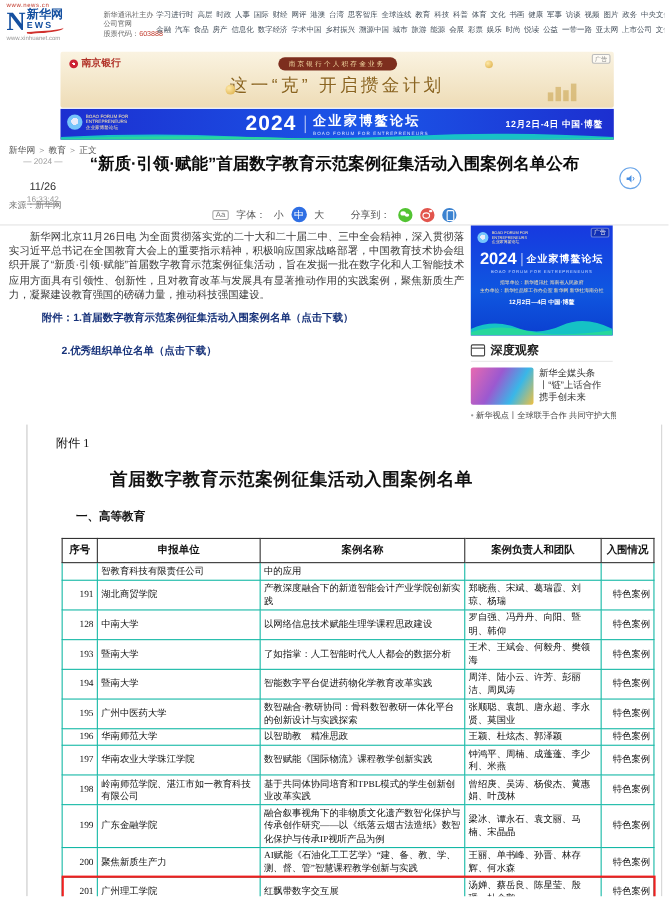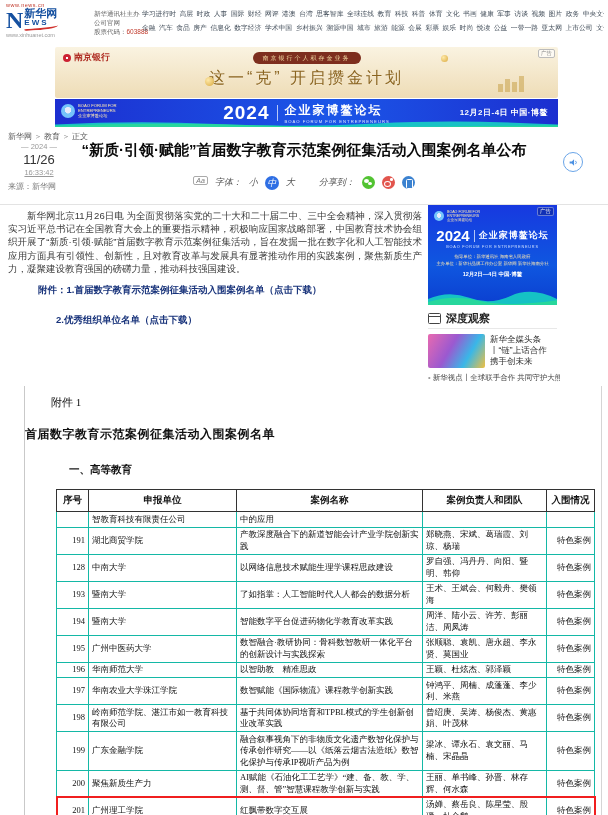--- a/index.html
+++ b/index.html
@@ -47,28 +47,28 @@
   .fb-sub{font-size:4.2px;letter-spacing:1px;color:#dfe8ff;}
   .fb-date{position:absolute;right:10px;top:8px;font-size:8px;font-weight:bold;letter-spacing:.5px;text-align:center;}
   .waves{position:absolute;left:0;bottom:0;width:100%;height:9px;}
   
   .breadcrumb{position:absolute;left:8px;top:131px;font-size:8px;color:#555;}
   .breadcrumb a{color:#555;text-decoration:none;cursor:pointer;}
   .breadcrumb .sep{margin:0 2px;color:#888;}
   
   .dateblock{position:absolute;left:8px;top:142px;width:62px;text-align:center;}
   .d1{font-size:7.5px;color:#999;}
-  .d2{font-size:13px;color:#333;margin-top:1px;}
+  .d2{font-size:10px;color:#333;margin-top:14px;}
   .d3{font-size:7.5px;color:#999;margin-top:1px;text-decoration:underline;}
   .src{position:absolute;left:8px;top:181px;font-size:8px;color:#777;}
   .title{position:absolute;left:78px;top:139px;width:452px;text-align:center;
          font-size:15px;line-height:22px;font-weight:bold;color:#0a0a0a;}
   .audio-btn{position:absolute;left:563px;top:152px;width:18px;height:18px;border:1px solid #6aa5e8;
              border-radius:50%;background:#fff;display:flex;align-items:center;justify-content:center;cursor:pointer;}
-  .controls{position:absolute;left:78px;top:176px;width:452px;display:flex;align-items:flex-start;justify-content:center;gap:7px;font-size:9px;color:#555;font-style:italic;}
+  .controls{position:absolute;left:78px;top:188px;width:452px;display:flex;align-items:center;justify-content:center;gap:7px;font-size:9px;color:#555;}
   .aa-box{border:1px solid #aaa;border-radius:2px;font-size:7px;padding:0 2px;color:#777;}
   .fs-btn{cursor:pointer;color:#555;}
   .fs-mid{width:14px;height:14px;border-radius:50%;background:#2f6fe4;color:#fff;display:flex;align-items:center;justify-content:center;font-size:9px;cursor:pointer;}
   .share-ic{width:13px;height:13px;border-radius:50%;position:relative;cursor:pointer;}
   .ic-wechat{background:#52c332;}
   .ic-wechat::before{content:"";position:absolute;left:2.5px;top:3px;width:5px;height:4px;border-radius:50%;background:#fff;}
   .ic-wechat::after{content:"";position:absolute;left:6.5px;top:5.5px;width:4px;height:3.2px;border-radius:50%;background:#fff;}
   .ic-weibo{background:#e2554d;}
   .ic-weibo::before{content:"";position:absolute;left:2.5px;top:4.5px;width:5px;height:4px;border-radius:50%;border:1.2px solid #fff;}
   .ic-weibo::after{content:"";position:absolute;right:2px;top:2px;width:2.5px;height:2.5px;border-radius:50%;background:#fff;}
@@ -101,21 +101,21 @@
   .sb-thumb{width:57px;height:34px;border-radius:2px;flex:0 0 auto;
             background:linear-gradient(120deg,#e86ab0,#9b59d0 40%,#39b7e8 70%,#f0c040);}
   .sb-item-text{font-size:8.5px;line-height:11px;color:#333;}
   .sb-bullet{position:absolute;left:428px;top:373px;width:132px;font-size:7.5px;color:#444;white-space:nowrap;overflow:hidden;cursor:pointer;}
   .sb-bullet .dot{color:#999;margin-right:2px;}
   
   .doc-panel{position:absolute;left:24px;top:386px;width:576px;height:429px;background:#fff;
              border-left:1px solid #c9c9c9;border-right:1px solid #d5d5d5;
              font-family:"Liberation Serif","DejaVu Serif",serif;color:#111;}
   .doc-label{position:absolute;left:26px;top:9px;font-size:11px;}
-  .doc-title{position:absolute;left:0;width:480px;top:40px;font-size:12px;font-weight:bold;letter-spacing:.5px;}
+  .doc-title{position:absolute;left:0;width:480px;top:40px;text-align:center;font-size:16px;font-weight:bold;letter-spacing:.5px;}
   .doc-section{position:absolute;left:44px;top:77px;font-size:10.5px;font-weight:bold;}
   .doc-table{position:absolute;left:31px;top:103px;width:538px;border-collapse:collapse;table-layout:fixed;}
   .doc-table th{border:1px solid #333;font-size:9.5px;font-weight:bold;padding:4px 2px;text-align:center;}
   .doc-table td{border:1px solid #14b8a6;font-size:8.5px;line-height:11.5px;padding:1.5px 3px;vertical-align:middle;word-break:break-all;}
   .doc-table td.c-no,.doc-table td.c-status{text-align:right;word-break:keep-all;}
   tr.hl{outline:2px solid #f01f1f;outline-offset:-1px;}
 </style>
 </head>
 <body>
 

